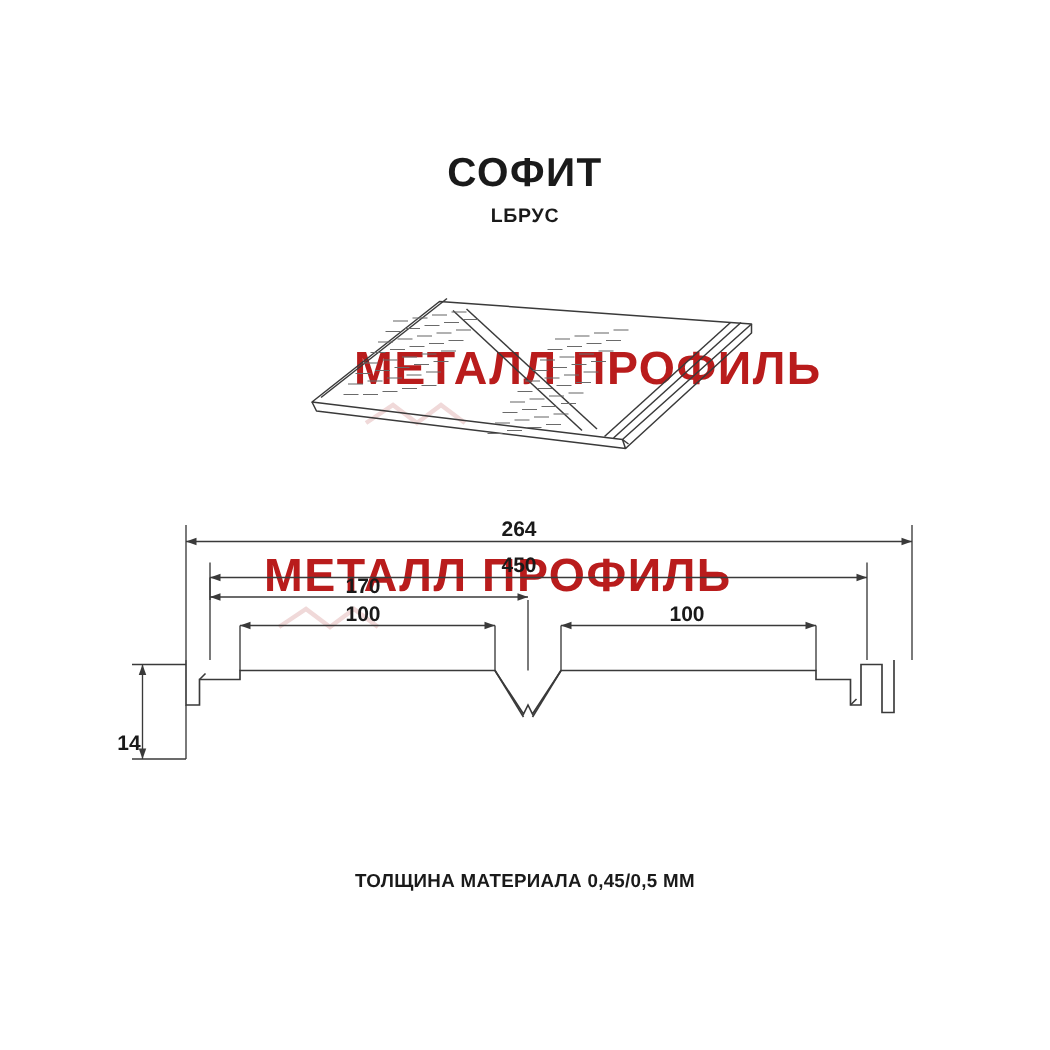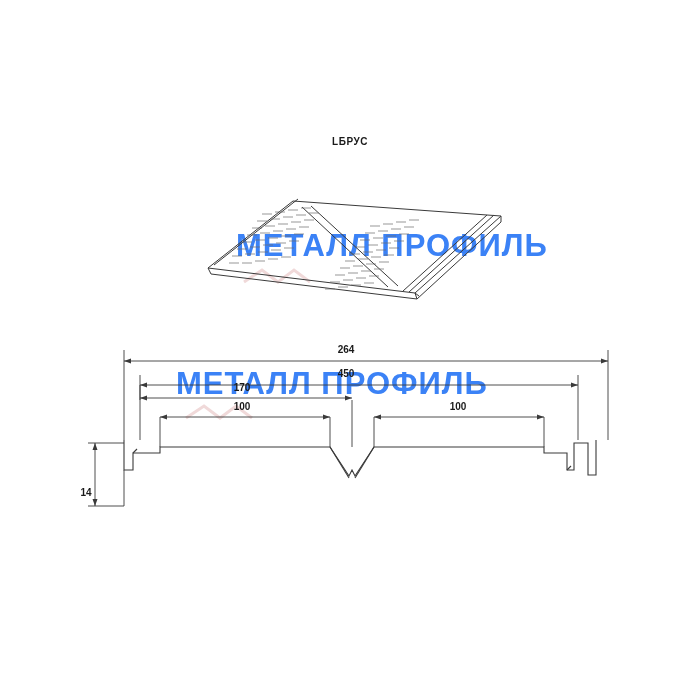--- a/index.html
+++ b/index.html
@@ -28,21 +28,21 @@
     font-size: 27px;
     font-weight: bold;
     letter-spacing: 1px;
   }
   .subtitle {
     position: absolute;
     left: 0;
     right: 0;
     top: 136px;
     text-align: center;
-    font-size: 10px;
+    font-size: 13px;
     font-weight: bold;
     letter-spacing: 0.5px;
   }
   .footnote {
     position: absolute;
     left: 0;
     right: 0;
     top: 580px;
     text-align: center;
     font-size: 12.5px;
@@ -52,21 +52,21 @@
   svg {
     position: absolute;
     left: 0;
     top: 0;
     overflow: visible;
   }
   .wm {
     position: absolute;
     font-family: "Liberation Sans", sans-serif;
     font-weight: bold;
-    color: #3b82f6;
+    color: #b91c1c;
     white-space: nowrap;
     pointer-events: none;
   }
   .wm1 {
     left: 236px;
     top: 228px;
     font-size: 31px;
     letter-spacing: 1px;
   }
   .wm2 {
@@ -74,41 +74,42 @@
     top: 366px;
     font-size: 31px;
     letter-spacing: 1px;
   }
   .wmark-shape {
     position: absolute;
     pointer-events: none;
   }
   .dim-label {
     position: absolute;
-    font-size: 10px;
+    font-size: 14px;
     font-weight: bold;
     color: #1a1a1a;
     text-align: center;
   }
 </style>
 </head>
 <body>
 
 <div id="sheet">
 
   <div class="wm wm1">МЕТАЛЛ ПРОФИЛЬ</div>
   <div class="wm wm2">МЕТАЛЛ ПРОФИЛЬ</div>
 
   <svg class="wmark-shape" width="700" height="700">
     <g fill="none" stroke="#f0d9d9" stroke-width="3">
       <path d="M244,282 l18,-12 l16,12 l16,-12 l16,12"></path>
       <path d="M186,418 l18,-12 l16,12 l16,-12 l16,12"></path>
     </g>
   </svg>
 
+  <div class="title">СОФИТ</div>
   <div class="subtitle">LБРУС</div>
 
   <svg width="700" height="700">
     <g fill="none" stroke="#3a3a3a" stroke-width="1" stroke-linejoin="round">
 
       <path d="M208,268 L293,201 L501,216 L415,293 Z"></path>
 
       <path d="M208,268 L211,274 L417,299 L415,293"></path>
       <path d="M417,299 L501,222 L501,216"></path>
 
@@ -275,14 +276,15 @@
     </g>
   </svg>
 
   <div class="dim-label" style="left:326px; top:344px; width:40px;">264</div>
   <div class="dim-label" style="left:326px; top:368px; width:40px;">450</div>
   <div class="dim-label" style="left:222px; top:382px; width:40px;">170</div>
   <div class="dim-label" style="left:222px; top:401px; width:40px;">100</div>
   <div class="dim-label" style="left:438px; top:401px; width:40px;">100</div>
   <div class="dim-label" style="left:74px; top:487px; width:24px;text-align:center;">14</div>
 
+  <div class="footnote">ТОЛЩИНА МАТЕРИАЛА 0,45/0,5 ММ</div>
 
 </div>
 
 </body></html>

